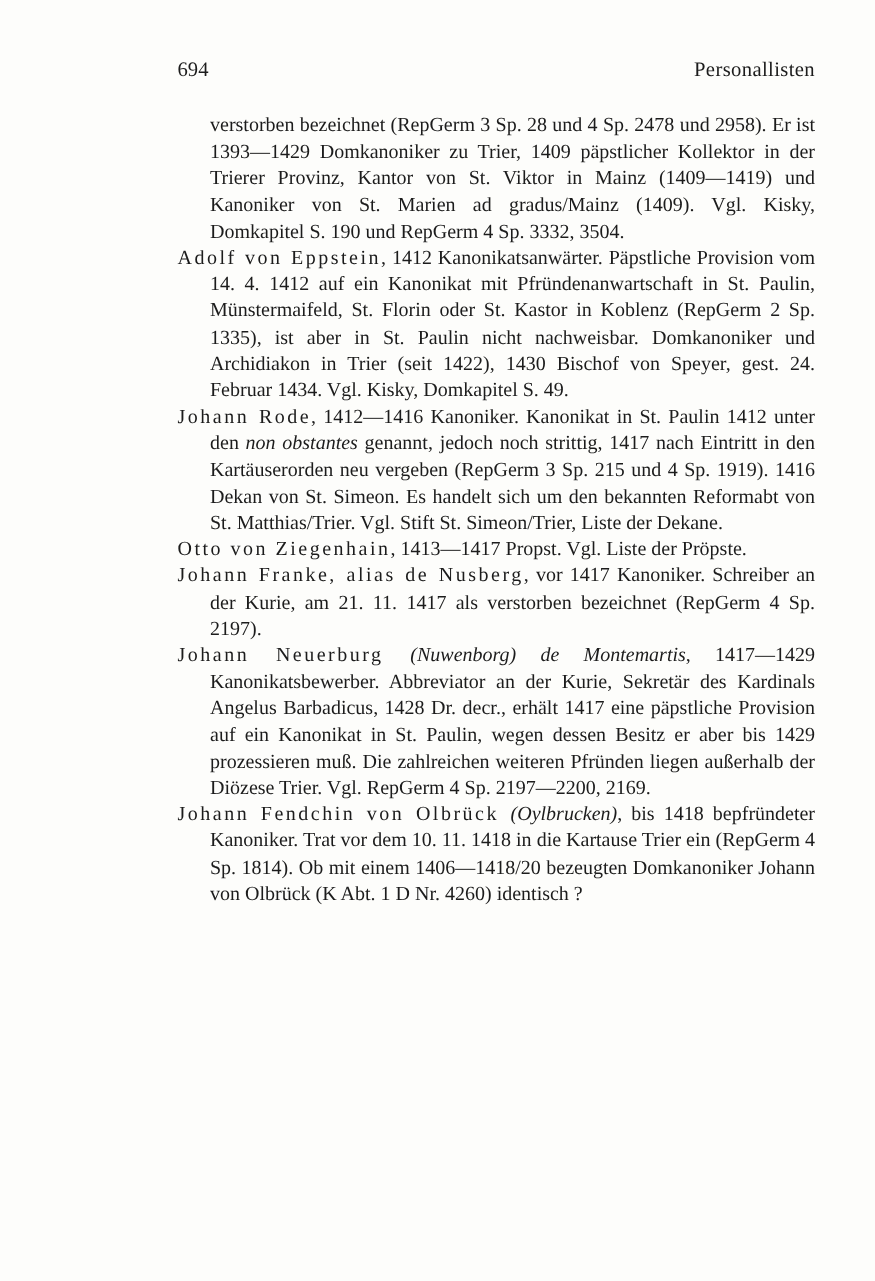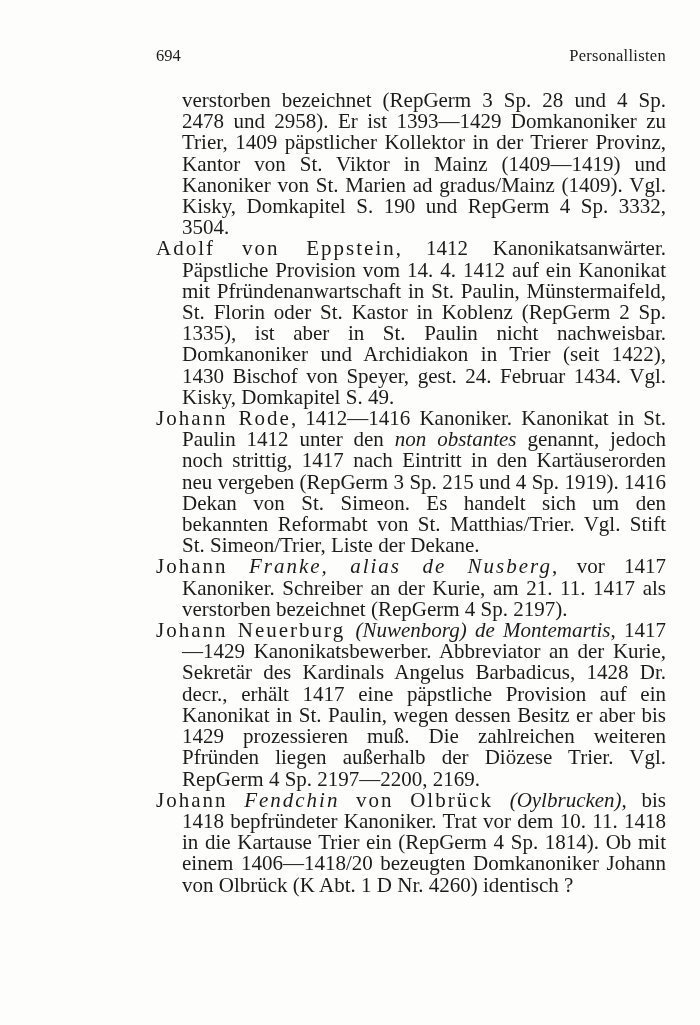--- a/index.html
+++ b/index.html
@@ -15,21 +15,21 @@
     overflow: hidden;
   }
   .sheet {
     position: relative;
     width: 700px;
     height: 1025px;
     background: #fdfdfb;
   }
   .content {
     position: absolute;
-    left: 156px;
+    left: 142px;
     top: 46px;
     width: 510px;
   }
   .running-head {
     position: relative;
     height: 20px;
     margin-bottom: 24px;
     font-size: 16.5px;
     line-height: 20px;
   }
@@ -37,21 +37,21 @@
     position: absolute;
     left: 0;
     top: 0;
   }
   .head-title {
     display: block;
     text-align: right;
     letter-spacing: 0.3px;
   }
   .text-block {
-    font-size: 21px;
+    font-size: 16px;
     line-height: 21.2px;
     text-align: justify;
     text-justify: inter-word;
   }
   p.para {
     margin: 0;
     padding: 0;
   }
   p.entry {
     padding-left: 26px;
@@ -61,36 +61,36 @@
     margin-left: 26px;
   }
   span.normal { }
   span.spaced {
     letter-spacing: 2px;
   }
   span.italic {
     font-style: italic;
   }
   span.italic-spaced {
-    font-style: italic;
     letter-spacing: 2px;
   }
 </style>
 </head>
 <body>
 
 <div class="sheet">
   <div class="content">
     <div class="running-head">
       <span class="pagenum">694</span>
       <span class="head-title">Personallisten</span>
     </div>
     <div class="text-block">
 
     <p class="para continuation"><span class="normal">verstorben bezeichnet (RepGerm 3 Sp. 28 und 4 Sp. 2478 und 2958). Er ist 1393—1429 Domkanoniker zu Trier, 1409 päpstlicher Kollektor in der Trierer Provinz, Kantor von St. Viktor in Mainz (1409—1419) und Kanoniker von St. Marien ad gradus/Mainz (1409). Vgl. Kisky, Domkapitel S. 190 und RepGerm 4 Sp. 3332, 3504.</span></p>
         <p class="para entry"><span class="spaced">Adolf von Eppstein</span><span class="normal">, 1412 Kanonikatsanwärter. Päpstliche Provision vom 14. 4. 1412 auf ein Kanonikat mit Pfründenanwartschaft in St. Paulin, Münstermaifeld, St. Florin oder St. Kastor in Koblenz (RepGerm 2 Sp. 1335), ist aber in St. Paulin nicht nachweisbar. Domkanoniker und Archidiakon in Trier (seit 1422), 1430 Bischof von Speyer, gest. 24. Februar 1434. Vgl. Kisky, Domkapitel S. 49.</span></p>
         <p class="para entry"><span class="spaced">Johann Rode</span><span class="normal">, 1412—1416 Kanoniker. Kanonikat in St. Paulin 1412 unter den </span><span class="italic">non obstantes</span><span class="normal"> genannt, jedoch noch strittig, 1417 nach Eintritt in den Kartäuserorden neu vergeben (RepGerm 3 Sp. 215 und 4 Sp. 1919). 1416 Dekan von St. Simeon. Es handelt sich um den bekannten Reformabt von St. Matthias/Trier. Vgl. Stift St. Simeon/Trier, Liste der Dekane.</span></p>
+        <p class="para entry"><span class="spaced">Otto von Ziegenhain</span><span class="normal">, 1413—1417 Propst. Vgl. Liste der Pröpste.</span></p>
         <p class="para entry"><span class="spaced">Johann </span><span class="italic-spaced">Franke, alias de Nusberg</span><span class="normal">, vor 1417 Kanoniker. Schreiber an der Kurie, am 21. 11. 1417 als verstorben bezeichnet (RepGerm 4 Sp. 2197).</span></p>
         <p class="para entry"><span class="spaced">Johann Neuerburg </span><span class="italic">(Nuwenborg) de Montemartis</span><span class="normal">, 1417—1429 Kanonikatsbewerber. Abbreviator an der Kurie, Sekretär des Kardinals Angelus Barbadicus, 1428 Dr. decr., erhält 1417 eine päpstliche Provision auf ein Kanonikat in St. Paulin, wegen dessen Besitz er aber bis 1429 prozessieren muß. Die zahlreichen weiteren Pfründen liegen außerhalb der Diözese Trier. Vgl. RepGerm 4 Sp. 2197—2200, 2169.</span></p>
         <p class="para entry"><span class="spaced">Johann </span><span class="italic-spaced">Fendchin</span><span class="spaced"> von Olbrück </span><span class="italic">(Oylbrucken)</span><span class="normal">, bis 1418 bepfründeter Kanoniker. Trat vor dem 10. 11. 1418 in die Kartause Trier ein (RepGerm 4 Sp. 1814). Ob mit einem 1406—1418/20 bezeugten Domkanoniker Johann von Olbrück (K Abt. 1 D Nr. 4260) identisch ?</span></p>
       </div>
   </div>
 </div>
 
 </body></html>

